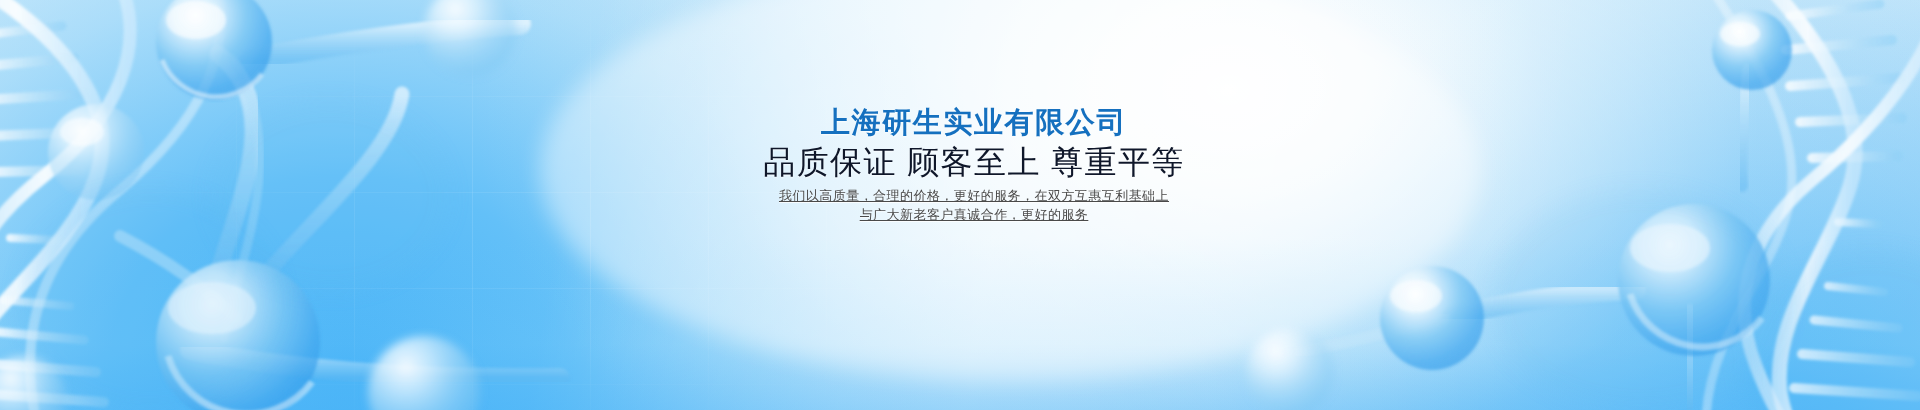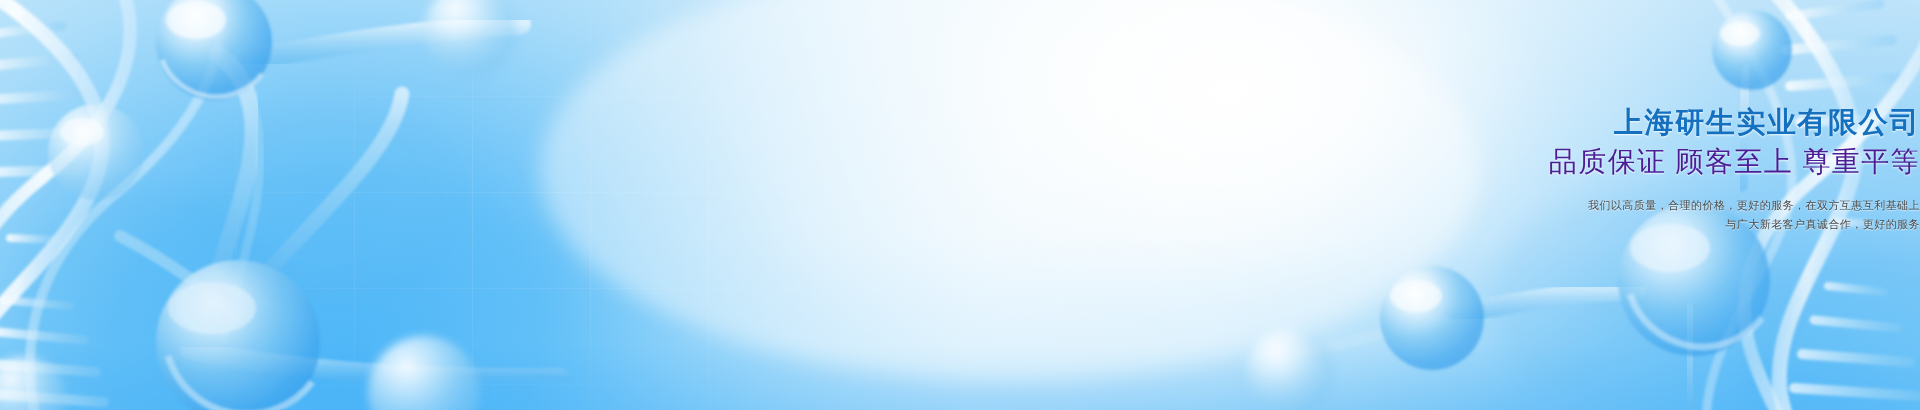--- a/index.html
+++ b/index.html
@@ -45,53 +45,54 @@
   }
 
   #art{position:absolute;inset:0;}
   #art svg{display:block;width:1920px;height:410px;}
 
   
   #text-block{
     position:absolute;
     left:0; right:0;
     top:104px;
-    text-align:right;
+    text-align:center;
     padding-left:28px;
     z-index:10;
     text-rendering:optimizeLegibility;
   }
 
   #company-title{
     font-size:29px;
     line-height:36px;
     font-weight:bold;
     color:#1570bf;
     letter-spacing:1.6px;
     margin:0;
     text-shadow:0 1px 2px rgba(255,255,255,0.85);
   }
 
   #slogan{
-    font-size:28px;
+    font-size:32px;
     line-height:34px;
     font-weight:400;
-    color:#4c1d95;
+    color:#0f172a;
     letter-spacing:1.4px;
     margin:5px 0 0 0;
     text-shadow:0 1px 2px rgba(255,255,255,0.8);
   }
 
   #description{
-    margin:17px 0 0 0;
+    margin:7px 0 0 0;
     color:#4a4a4a;
-    font-size:11px;
+    font-size:13px;
     line-height:19px;
     letter-spacing:.45px;
     text-shadow:0 1px 1px rgba(255,255,255,0.75);
+    text-decoration:underline;
   }
   #description .desc-line{display:block;}
 </style>
 </head>
 <body>
 
 <div id="banner">
 
   <div class="bg-layer" id="bg-base"></div>
   <div class="bg-layer" id="bg-sheen"></div>

